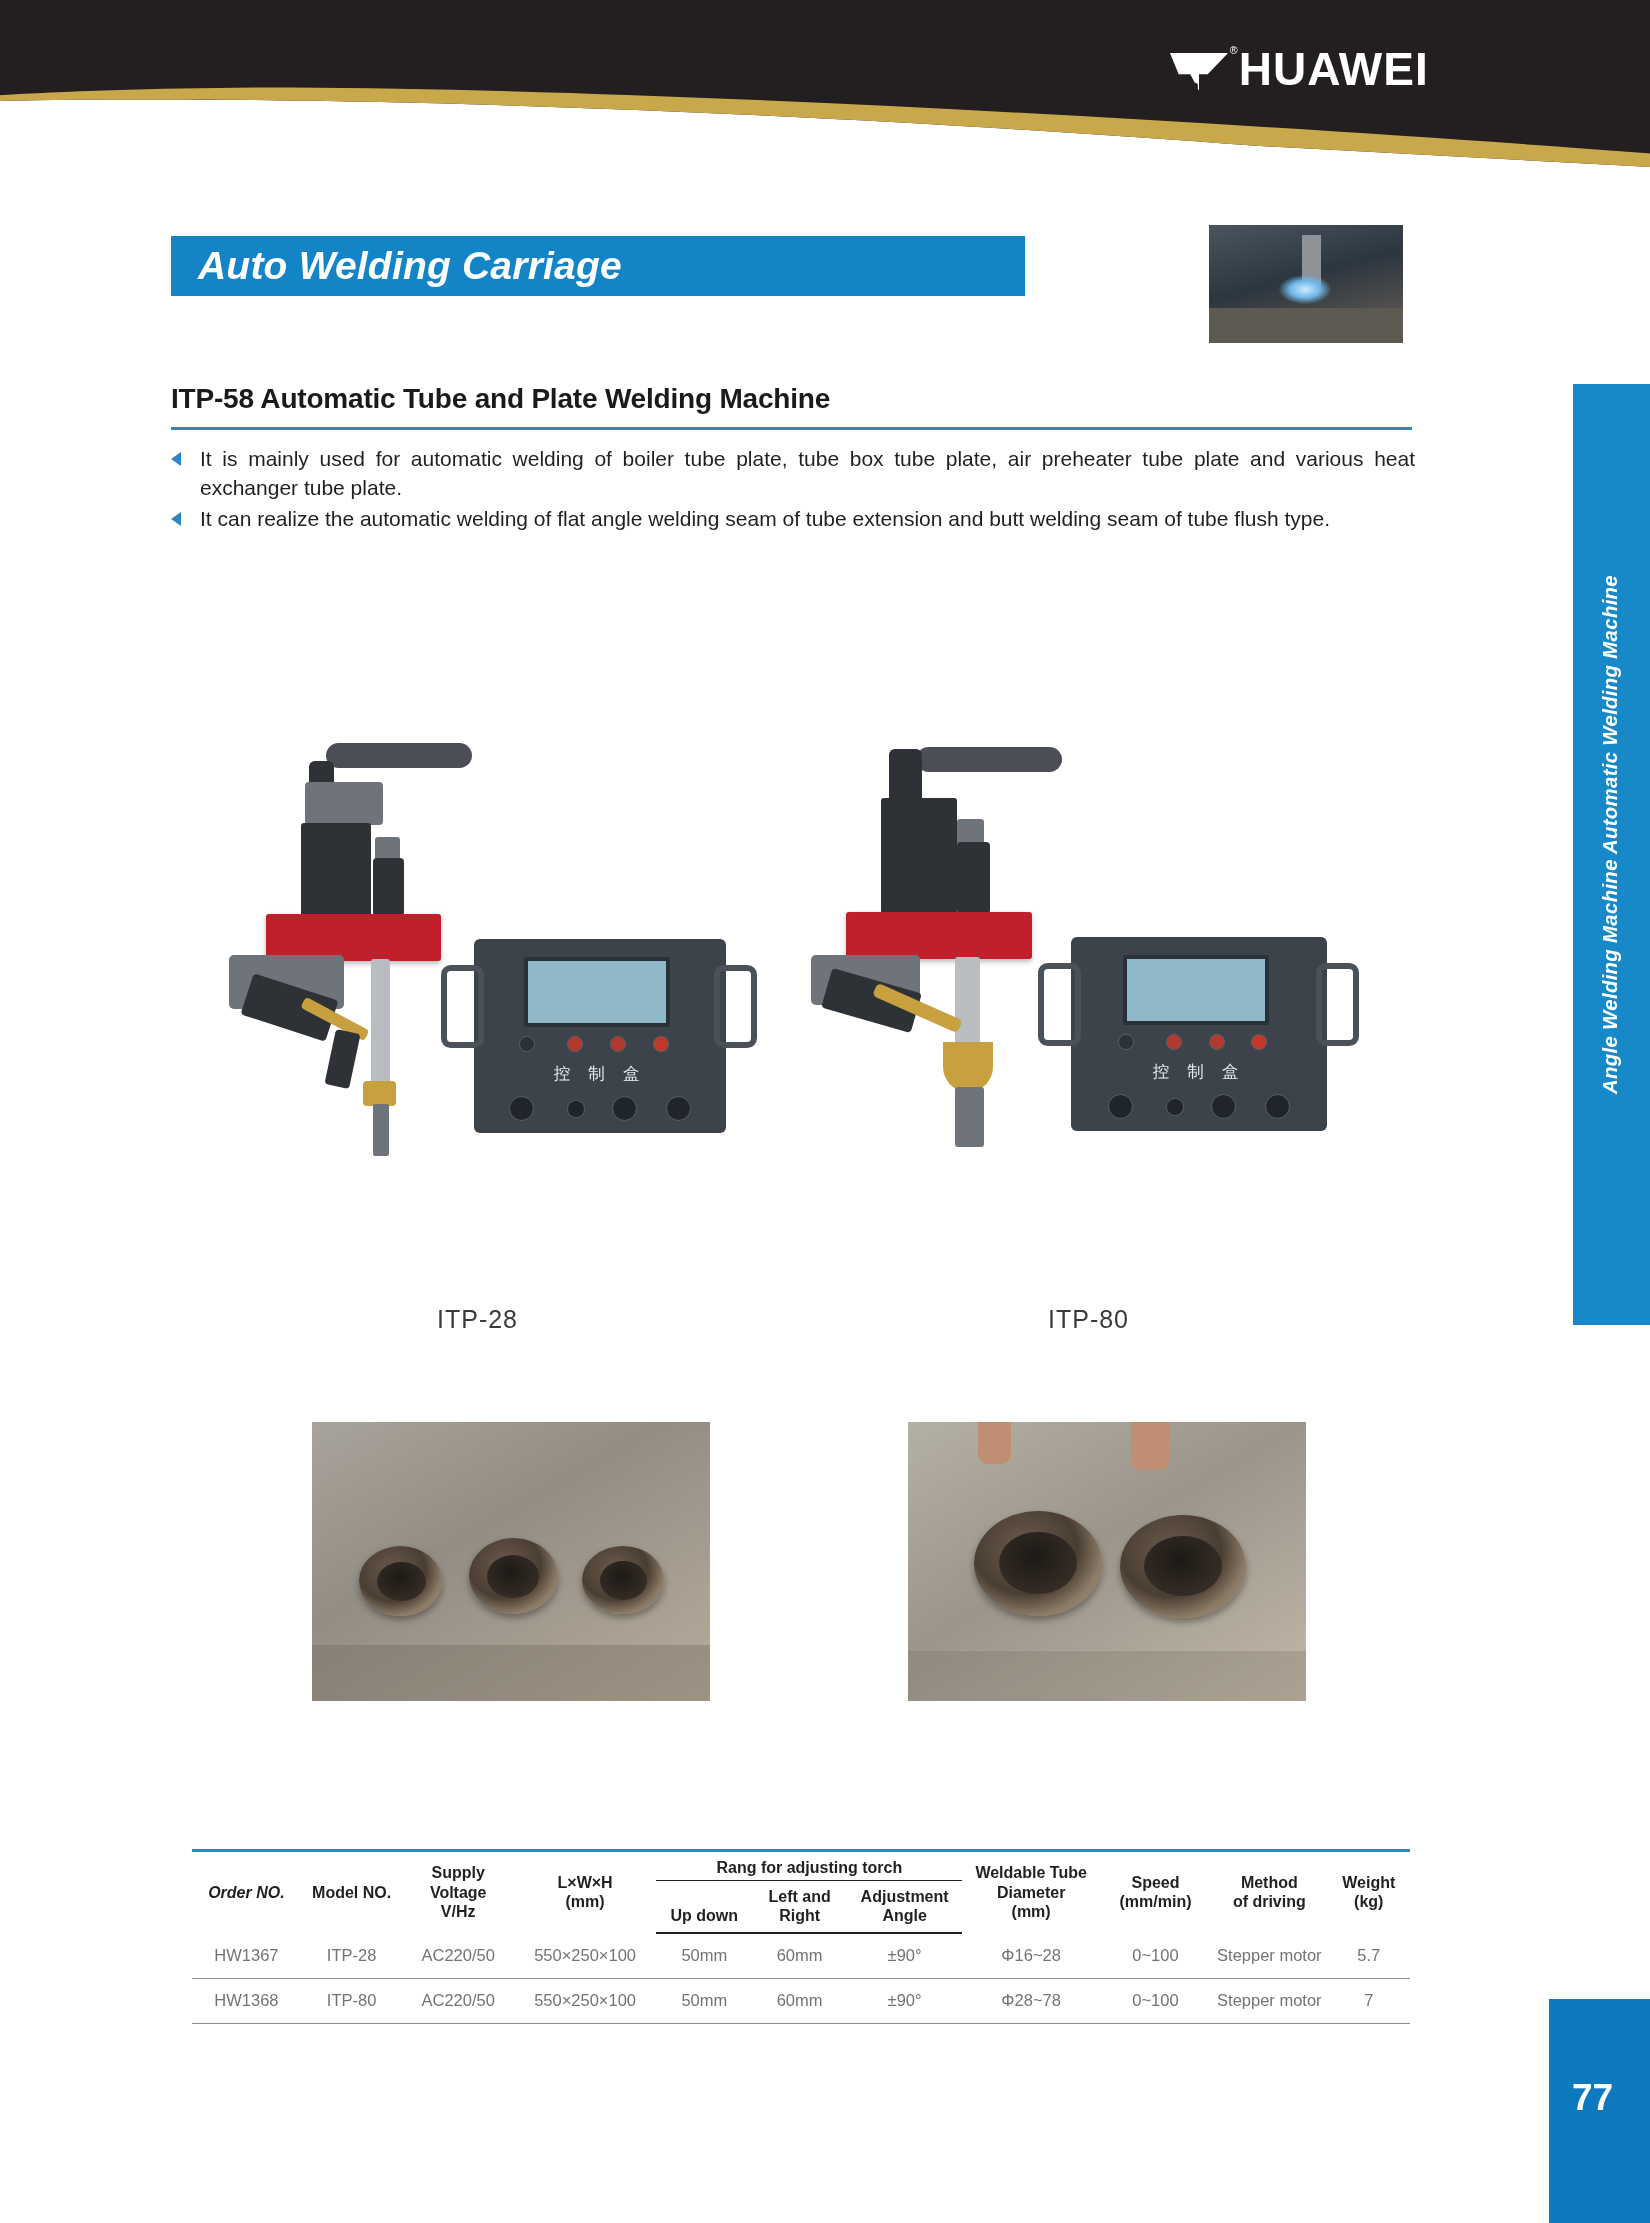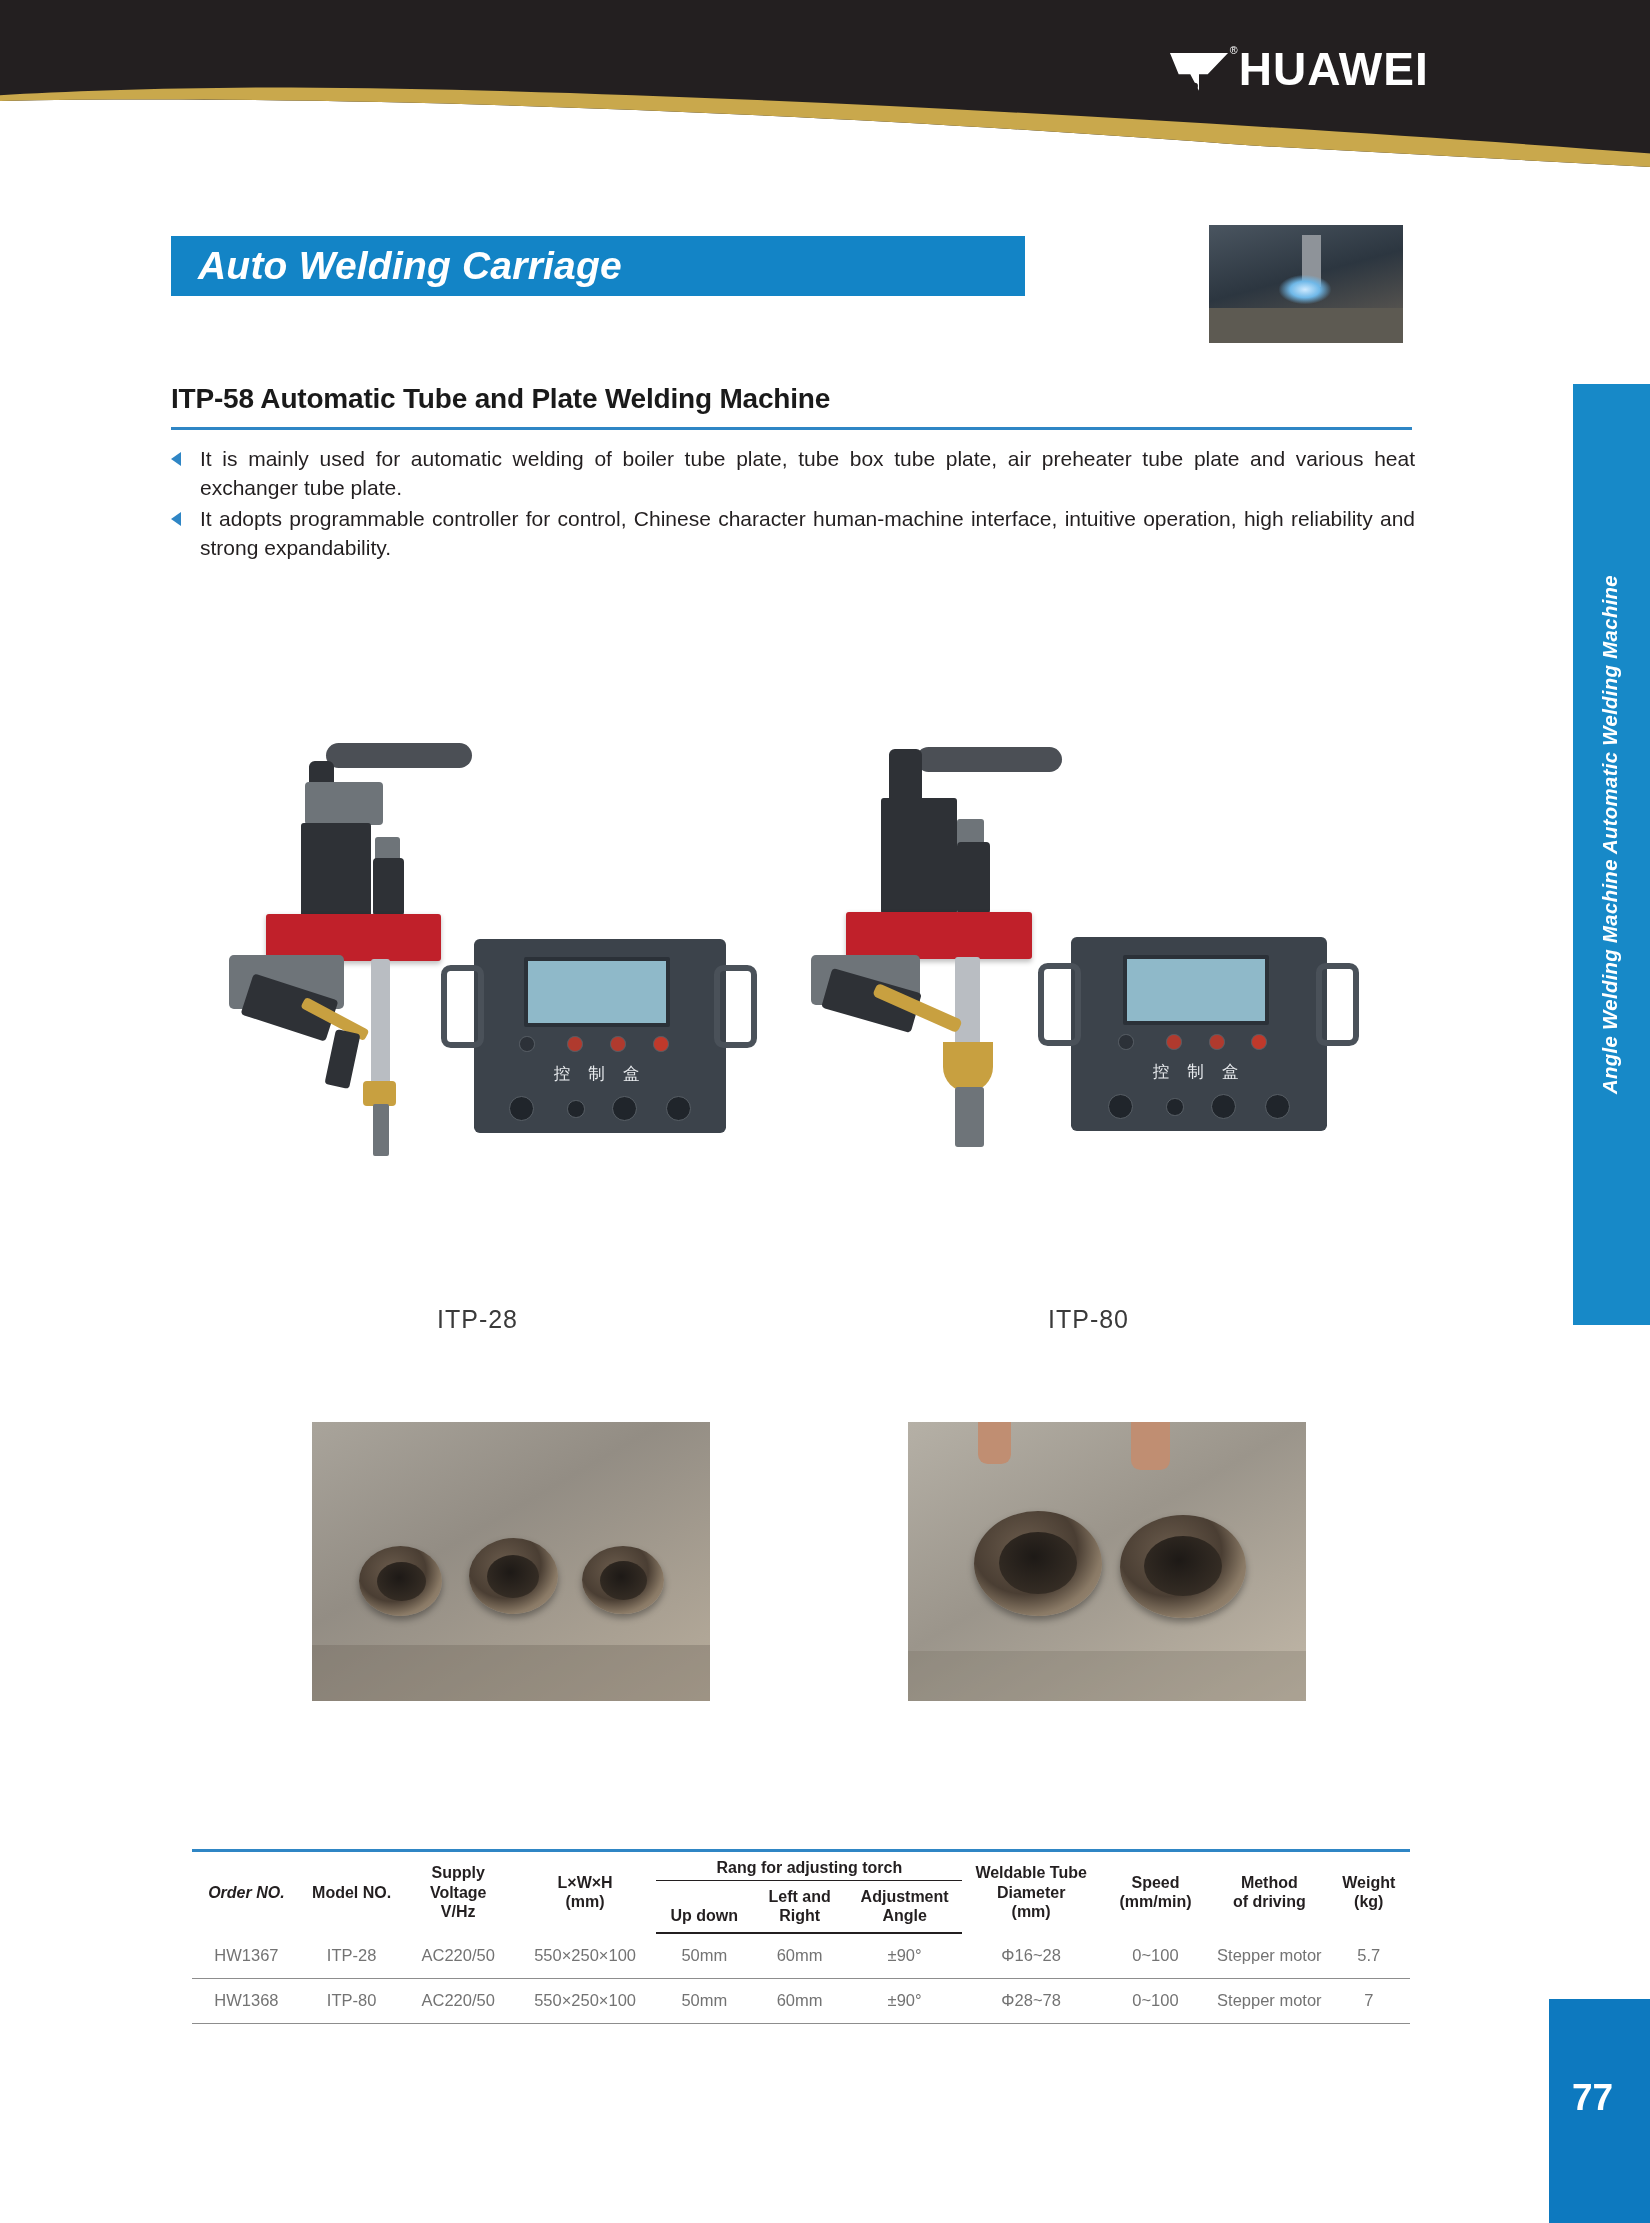--- a/index.html
+++ b/index.html
@@ -269,21 +269,21 @@
   <div class="prod-heading">ITP-58 Automatic Tube and Plate Welding Machine</div>
   <div class="prod-rule"></div>
 
   <div class="bullets">
     <div class="bullet">
       <span class="tri"></span>
       <span>It is mainly used for automatic welding of boiler tube plate, tube box tube plate, air preheater tube plate and various heat exchanger tube plate.</span>
     </div>
     <div class="bullet">
       <span class="tri"></span>
-      <span>It adopts programmable controller for control, Chinese character human-machine interface, intuitive operation, high reliability and strong expandability.</span>
+      <span>It can realize the automatic welding of flat angle welding seam of tube extension and butt welding seam of tube flush type.</span>
     </div>
   </div>
 
   <div class="photo-row">
 
     <div class="machine machine-a">
       <div class="mc-handle" style="top:21.3px;left:97px;width:146px;height:25px;"></div>
       <div class="mc-body" style="top:39px;left:80px;width:25px;height:47px;border-radius:5.8px;"></div>
       <div class="mc-gray" style="top:60px;left:76px;width:78px;height:43px;border-radius:3.9px;"></div>
       <div class="mc-body" style="top:101px;left:72px;width:70px;height:95px;border-radius:2.9px;"></div>

